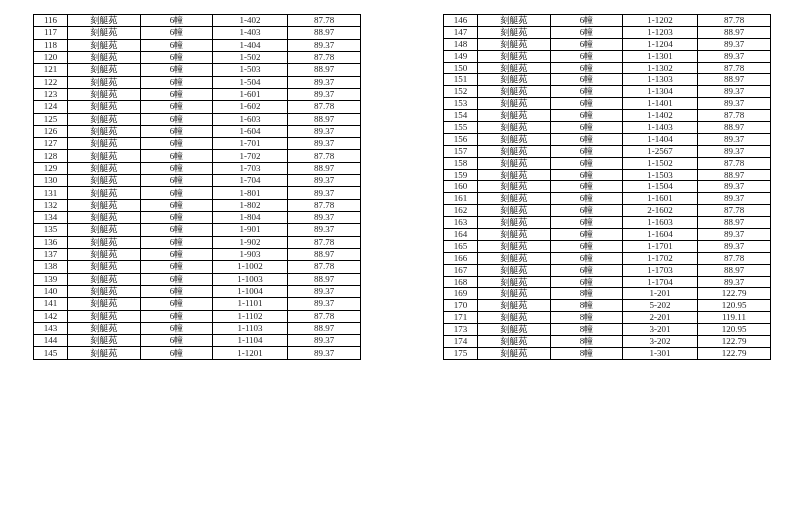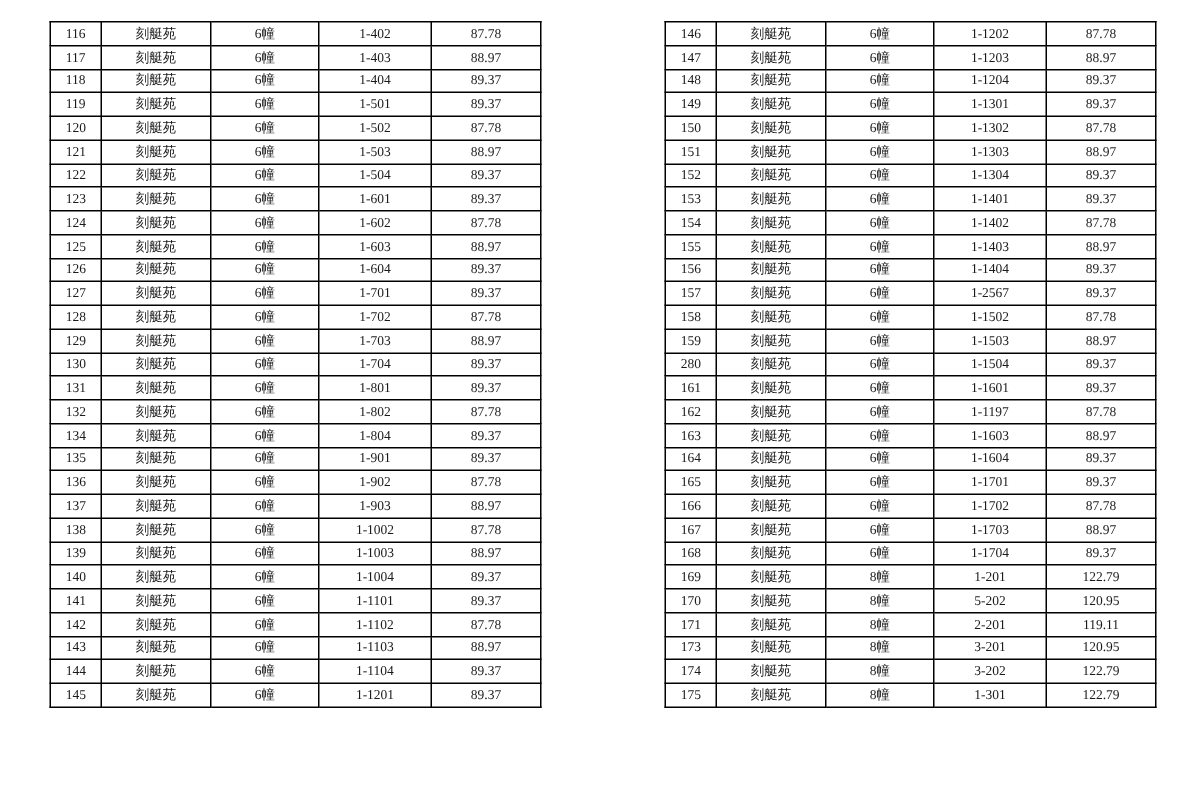--- a/index.html
+++ b/index.html
@@ -12,21 +12,21 @@
     width: 791px;
     height: 532px;
     background: #ffffff;
     overflow: hidden;
     font-family: "Liberation Serif", "DejaVu Serif", serif;
   }
   table.data-table {
     position: absolute;
     top: 14px;
     width: 327px;
-    height: 458px;
+    height: 346px;
     border-collapse: collapse;
     table-layout: fixed;
     font-family: Liberation Serif, serif;
   }
   table.data-table.left  { left: 33px; }
   table.data-table.right { left: 443px; padding-left: 44px; }
   table.data-table td {
     border: 1px solid #000000;
     font-size: 9px;
     line-height: 1;
@@ -72,27 +72,20 @@
           <td>88.97</td>
         </tr>
         <tr>
           <td>118</td>
           <td>刻艇苑</td>
           <td>6幢</td>
           <td>1-404</td>
           <td>89.37</td>
         </tr>
         <tr>
-          <td>119</td>
-          <td>刻艇苑</td>
-          <td>6幢</td>
-          <td>1-501</td>
-          <td>89.37</td>
-        </tr>
-        <tr>
           <td>120</td>
           <td>刻艇苑</td>
           <td>6幢</td>
           <td>1-502</td>
           <td>87.78</td>
         </tr>
         <tr>
           <td>121</td>
           <td>刻艇苑</td>
           <td>6幢</td>
@@ -364,38 +357,38 @@
           <td>87.78</td>
         </tr>
         <tr>
           <td>159</td>
           <td>刻艇苑</td>
           <td>6幢</td>
           <td>1-1503</td>
           <td>88.97</td>
         </tr>
         <tr>
-          <td>280</td>
+          <td>160</td>
           <td>刻艇苑</td>
           <td>6幢</td>
           <td>1-1504</td>
           <td>89.37</td>
         </tr>
         <tr>
           <td>161</td>
           <td>刻艇苑</td>
           <td>6幢</td>
           <td>1-1601</td>
           <td>89.37</td>
         </tr>
         <tr>
           <td>162</td>
           <td>刻艇苑</td>
           <td>6幢</td>
-          <td>1-1197</td>
+          <td>2-1602</td>
           <td>87.78</td>
         </tr>
         <tr>
           <td>163</td>
           <td>刻艇苑</td>
           <td>6幢</td>
           <td>1-1603</td>
           <td>88.97</td>
         </tr>
         <tr>

